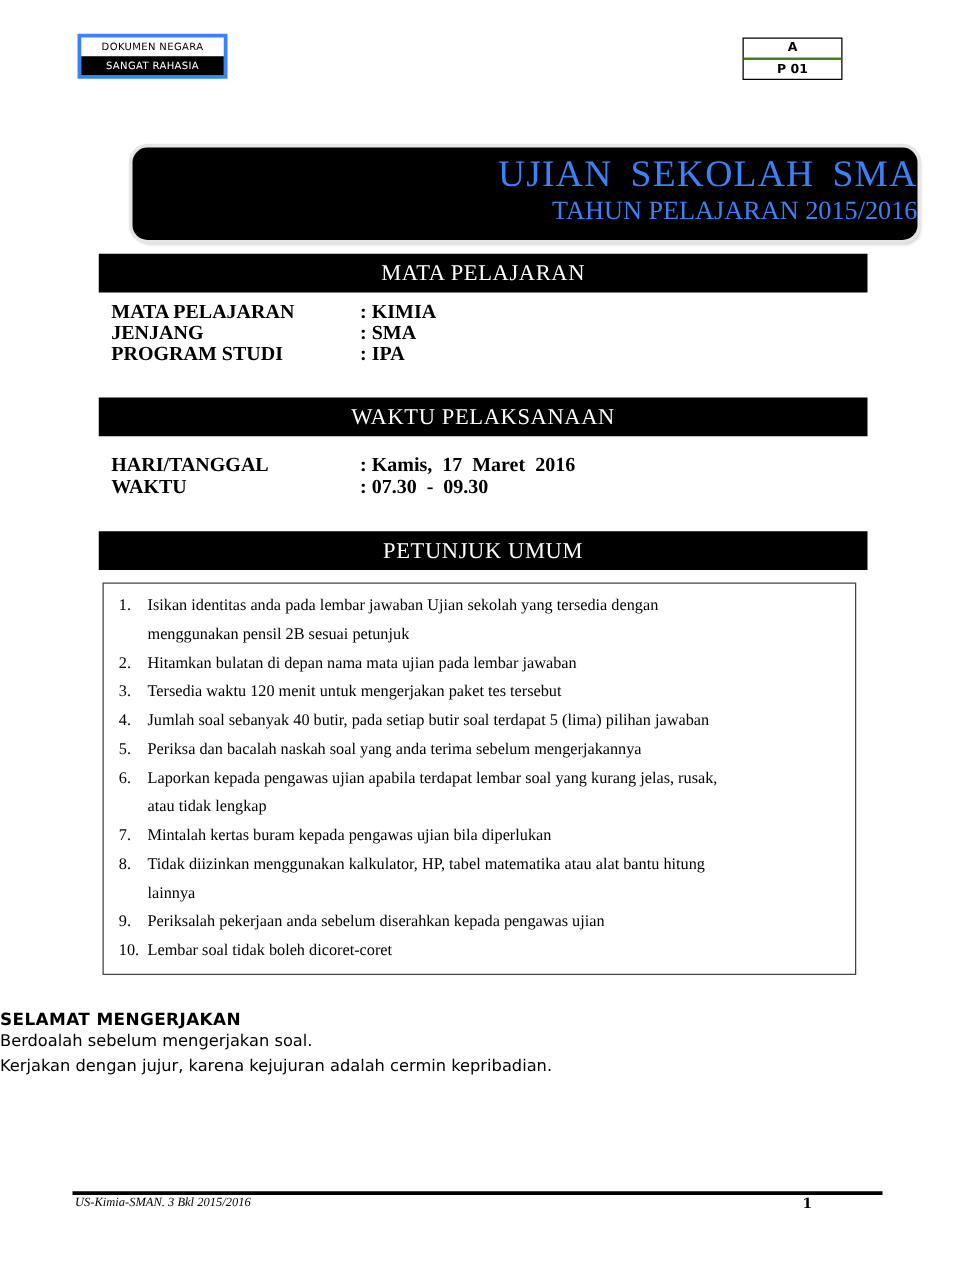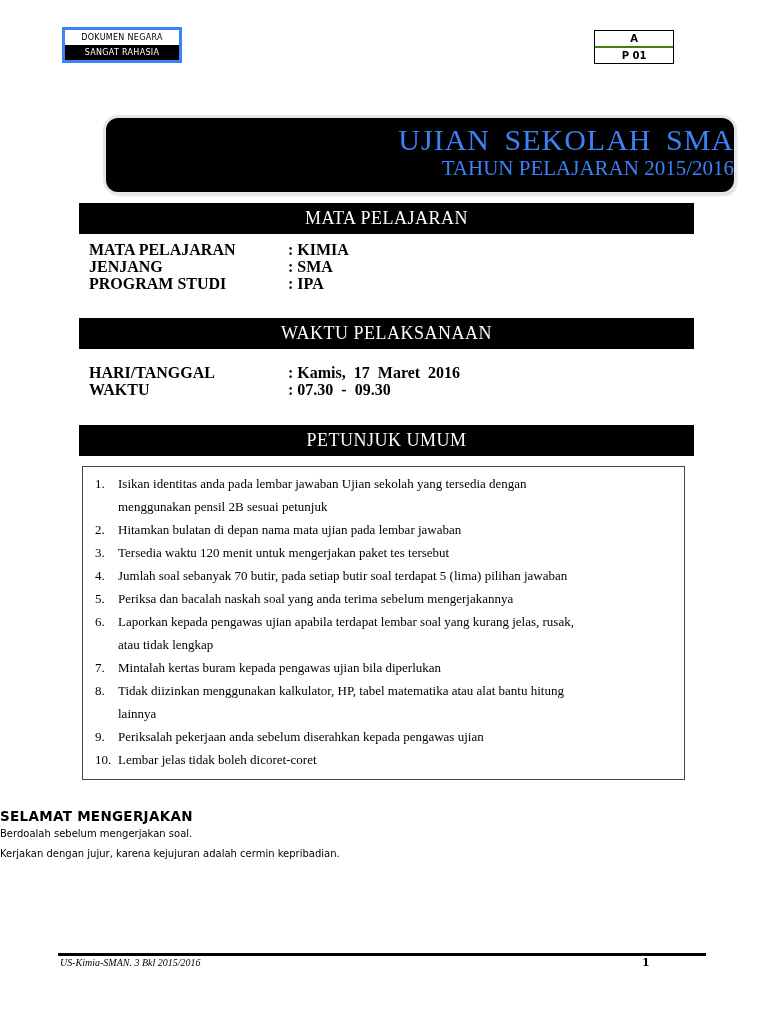--- a/index.html
+++ b/index.html
@@ -25,21 +25,21 @@
   .kv .k { width:199px; }
 
   .inst-box { left:82px; top:466px; width:603px; height:314px; border:1px solid #444; box-sizing:border-box; font-size:13px; }
   .inst-list { position:absolute; left:12px; top:5px; right:10px; }
   .inst-item { display:flex; line-height:23px; }
   .inst-num { width:23px; flex:none; }
   .inst-text { flex:1; }
 
   .closing { left:0; width:768px; text-align:left; font-family:"DejaVu Sans", sans-serif; }
   .closing .h { font-size:13.5px; font-weight:bold; letter-spacing:0.3px; }
-  .closing .l { font-size:10px; line-height:20px; }
+  .closing .l { font-size:13px; line-height:20px; }
 
   .footer-rule { left:58px; top:953px; width:648px; height:3px; background:#000; }
   .footer-left { left:60px; top:957px; font-family:"Liberation Serif", serif; font-style:italic; font-size:10px; }
   .footer-right { left:642px; top:956px; font-family:"DejaVu Serif", serif; font-size:11px; font-weight:bold; }
 </style>
 </head>
 <body>
 
 <div class="abs doc-class">
   <div>DOKUMEN NEGARA</div>
@@ -97,21 +97,21 @@
     <div class="inst-item">
       <span class="inst-num">2.</span>
       <span class="inst-text">Hitamkan bulatan di depan nama mata ujian pada lembar jawaban</span>
     </div>
     <div class="inst-item">
       <span class="inst-num">3.</span>
       <span class="inst-text">Tersedia waktu 120 menit untuk mengerjakan paket tes tersebut</span>
     </div>
     <div class="inst-item">
       <span class="inst-num">4.</span>
-      <span class="inst-text">Jumlah soal sebanyak 70 butir, pada setiap butir soal terdapat 5 (lima) pilihan jawaban</span>
+      <span class="inst-text">Jumlah soal sebanyak 40 butir, pada setiap butir soal terdapat 5 (lima) pilihan jawaban</span>
     </div>
     <div class="inst-item">
       <span class="inst-num">5.</span>
       <span class="inst-text">Periksa dan bacalah naskah soal yang anda terima sebelum mengerjakannya</span>
     </div>
     <div class="inst-item">
       <span class="inst-num">6.</span>
       <span class="inst-text"><span>Laporkan kepada pengawas ujian apabila terdapat lembar soal yang kurang jelas, rusak,</span><br><span>atau tidak lengkap</span></span>
     </div>
     <div class="inst-item">
@@ -121,21 +121,21 @@
     <div class="inst-item">
       <span class="inst-num">8.</span>
       <span class="inst-text"><span>Tidak diizinkan menggunakan kalkulator, HP, tabel matematika atau alat bantu hitung</span><br><span>lainnya</span></span>
     </div>
     <div class="inst-item">
       <span class="inst-num">9.</span>
       <span class="inst-text">Periksalah pekerjaan anda sebelum diserahkan kepada pengawas ujian</span>
     </div>
     <div class="inst-item">
       <span class="inst-num">10.</span>
-      <span class="inst-text">Lembar jelas tidak boleh dicoret-coret</span>
+      <span class="inst-text">Lembar soal tidak boleh dicoret-coret</span>
     </div>
   </div>
 </div>
 
 <div class="abs closing" style="top:808px;">
   <div class="h">SELAMAT MENGERJAKAN</div>
   <div class="l">Berdoalah sebelum mengerjakan soal.</div>
   <div class="l">Kerjakan dengan jujur, karena kejujuran adalah cermin kepribadian.</div>
 </div>
 

